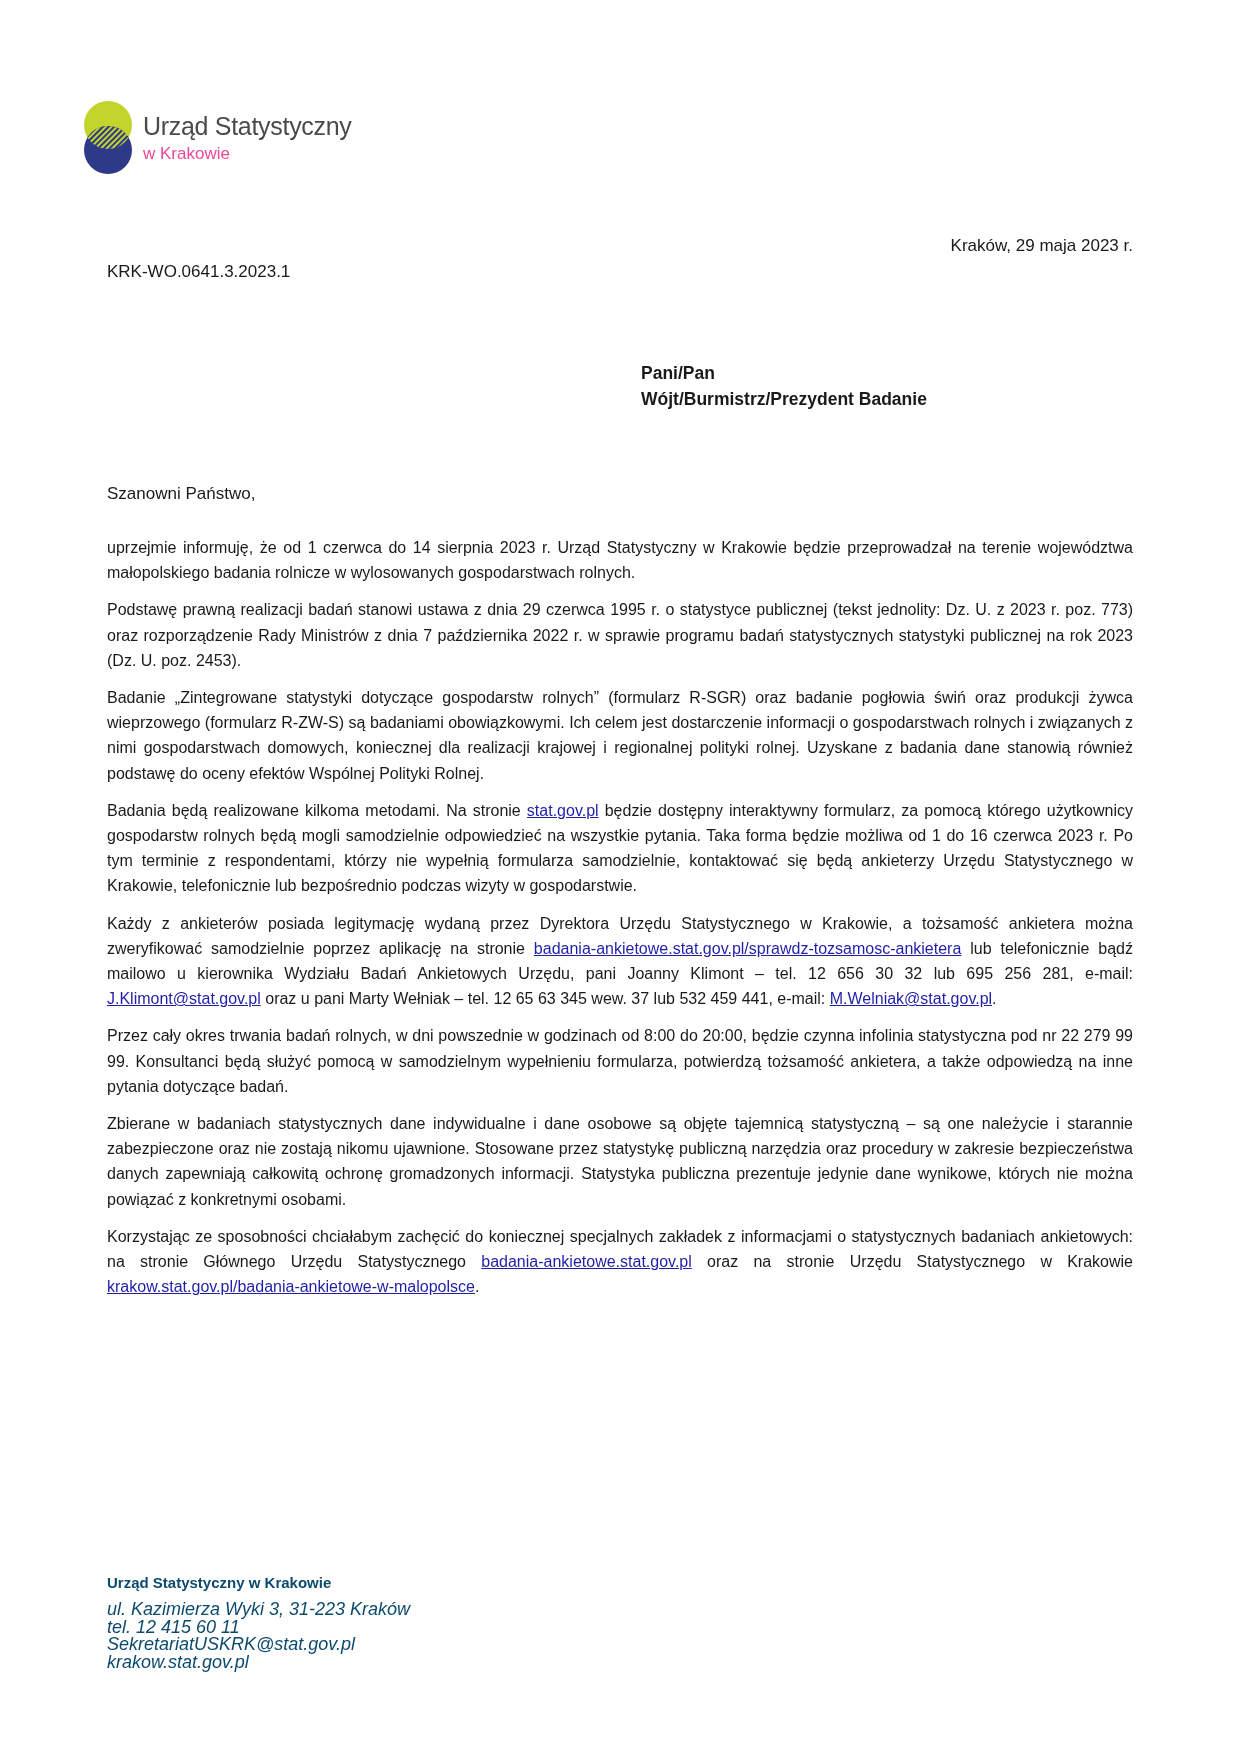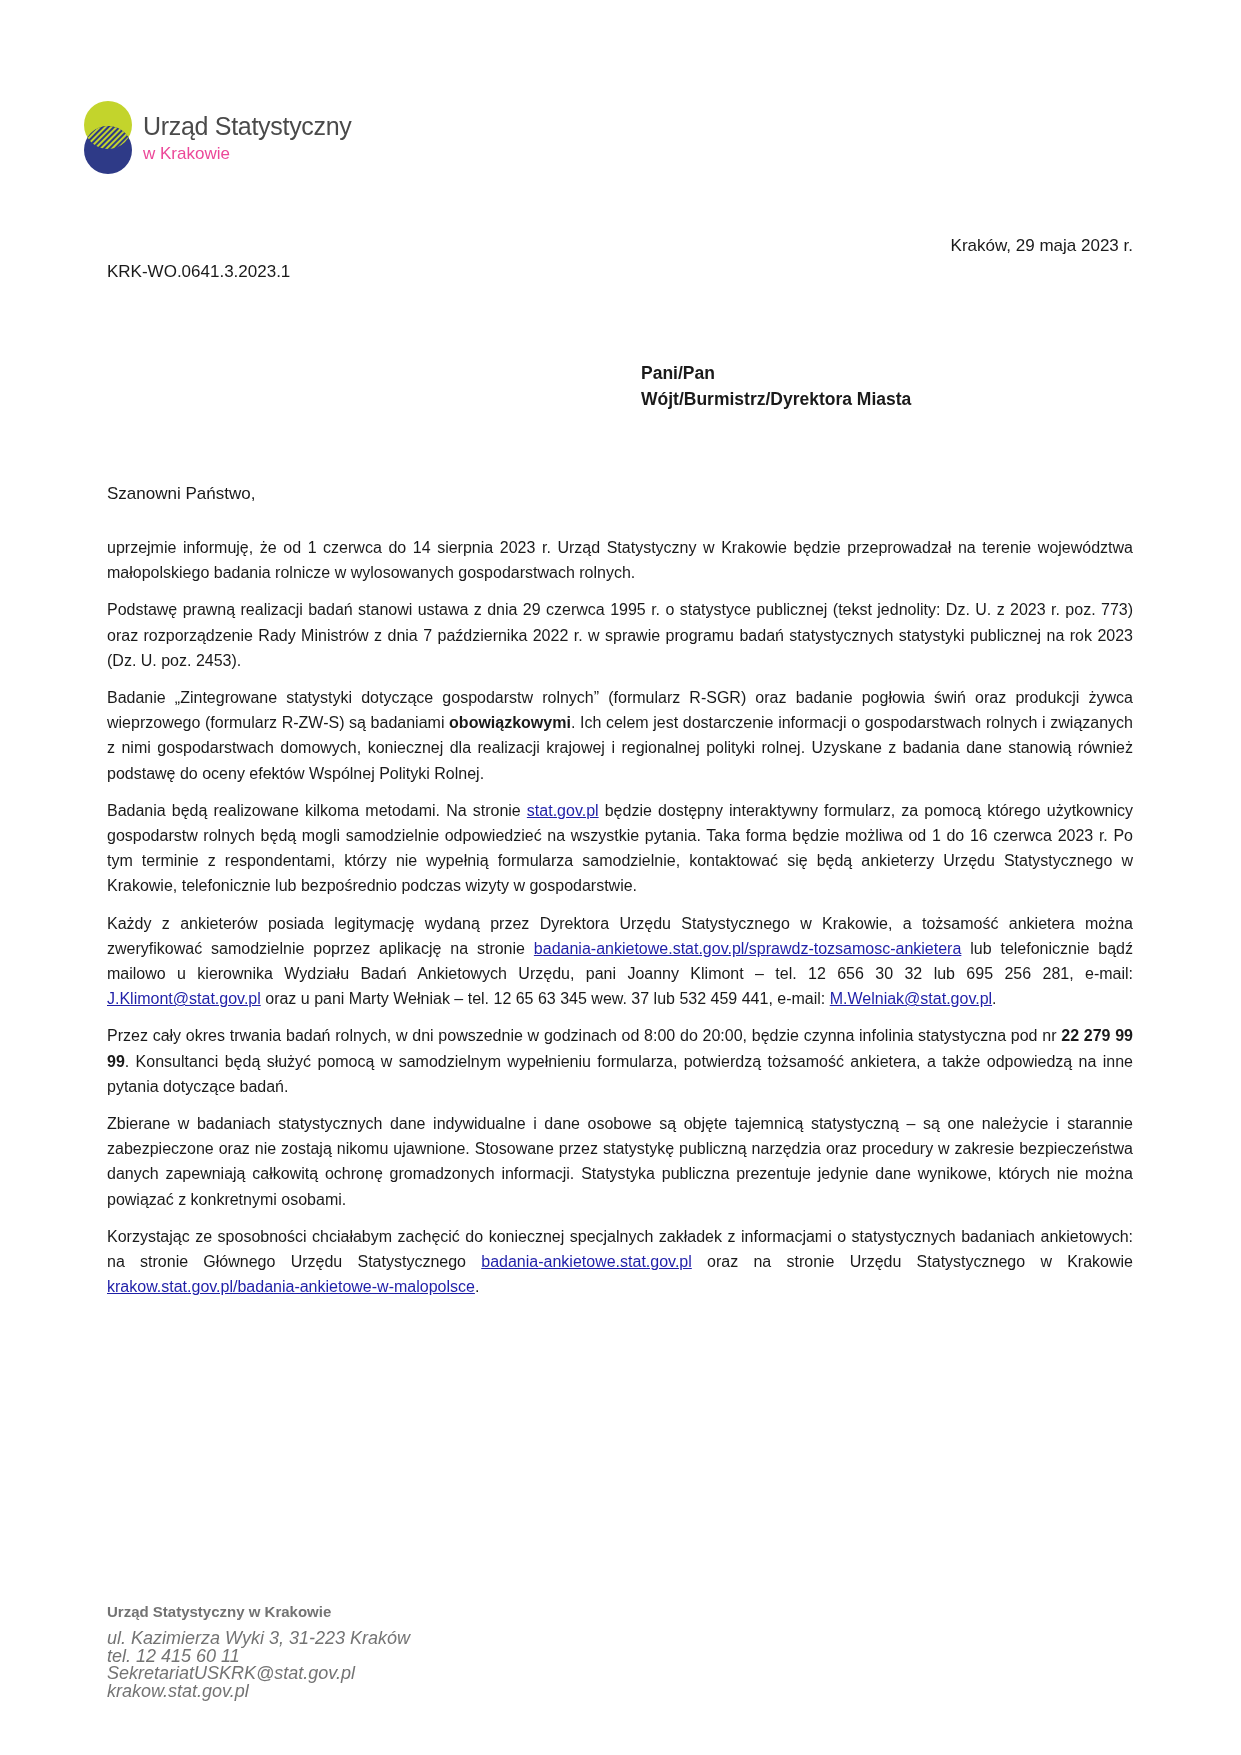--- a/index.html
+++ b/index.html
@@ -10,22 +10,22 @@
   .logo svg { position:absolute; left:0; top:0; }
   .logo-t1 { position:absolute; left:60px; top:12px; font-family:"Liberation Sans",sans-serif; font-size:25px; color:#4a4a4a; letter-spacing:-0.3px; white-space:nowrap; }
   .logo-t2 { position:absolute; left:60px; top:44px; font-family:"Liberation Sans",sans-serif; font-size:17px; color:#ec4899; white-space:nowrap; }
   .ref { left:107px; top:262px; font-size:17px; font-family:Liberation Sans, sans-serif; white-space:nowrap; }
   .date { right:108px; top:236px; font-size:17px; font-family:"Liberation Sans",sans-serif; white-space:nowrap; }
   .addr { left:641px; top:360px; font-family:"Liberation Sans",sans-serif; font-weight:bold; font-size:17.5px; line-height:26px; white-space:nowrap; }
   .salut { left:107px; top:484px; font-size:17px; font-family:"Liberation Sans",sans-serif; }
   .body { left:107px; top:535px; width:1026px; font-family:"Liberation Sans Narrow","Liberation Sans",sans-serif; font-size:16px; line-height:25.2px; }
   .body p { margin:0 0 12px 0; text-align:justify; }
   .body a { color:#1f1fa8; text-decoration:underline; }
-  .body b { font-weight:bold; }
-  .foot { left:107px; top:1574px; font-family:"Liberation Sans",sans-serif; color:#737373;margin-top:29px; }
+  .body b { font-weight:normal; }
+  .foot { left:107px; top:1574px; font-family:"Liberation Sans",sans-serif; color:#0c4a6e; }
   .foot-title { font-weight:bold; font-size:15px; margin-bottom:10px; white-space:nowrap; }
   .foot-line { font-size:18px; line-height:17.5px; white-space:nowrap;font-style:italic; }
 </style>
 </head>
 <body>
 
 <div class="abs logo">
   <svg width="52" height="75" viewBox="0 0 52 75">
     <defs>
       <clipPath id="topc">
@@ -42,21 +42,21 @@
   </svg>
   <div class="logo-t1">Urząd Statystyczny</div>
   <div class="logo-t2">w Krakowie</div>
 </div>
 
 <div class="abs ref">KRK-WO.0641.3.2023.1</div>
 <div class="abs date">Kraków, 29 maja 2023 r.</div>
 
 <div class="abs addr">
   <div>Pani/Pan</div>
-  <div>Wójt/Burmistrz/Dyrektora Miasta</div>
+  <div>Wójt/Burmistrz/Prezydent Badanie</div>
 </div>
 
 <div class="abs salut">Szanowni Państwo,</div>
 
 <div class="abs body">
   <p>uprzejmie informuję, że od 1 czerwca do 14 sierpnia 2023 r. Urząd Statystyczny w Krakowie będzie przeprowadzał na terenie województwa małopolskiego badania rolnicze w wylosowanych gospodarstwach rolnych.</p>
   <p>Podstawę prawną realizacji badań stanowi ustawa z dnia 29 czerwca 1995 r. o statystyce publicznej (tekst jednolity: Dz. U. z 2023 r. poz. 773) oraz rozporządzenie Rady Ministrów z dnia 7 października 2022 r. w sprawie programu badań statystycznych statystyki publicznej na rok 2023 (Dz. U. poz. 2453).</p>
   <p><span>Badanie „Zintegrowane statystyki dotyczące gospodarstw rolnych” (formularz R-SGR) oraz badanie pogłowia świń oraz produkcji żywca wieprzowego (formularz R-ZW-S) są badaniami </span><b>obowiązkowymi</b><span>. Ich celem jest dostarczenie informacji o gospodarstwach rolnych i związanych z nimi gospodarstwach domowych, koniecznej dla realizacji krajowej i regionalnej polityki rolnej. Uzyskane z badania dane stanowią również podstawę do oceny efektów Wspólnej Polityki Rolnej.</span></p>
   <p><span>Badania będą realizowane kilkoma metodami. Na stronie </span><a>stat.gov.pl</a><span> będzie dostępny interaktywny formularz, za pomocą którego użytkownicy gospodarstw rolnych będą mogli samodzielnie odpowiedzieć na wszystkie pytania. Taka forma będzie możliwa od 1 do 16 czerwca 2023 r. Po tym terminie z respondentami, którzy nie wypełnią formularza samodzielnie, kontaktować się będą ankieterzy Urzędu Statystycznego w Krakowie, telefonicznie lub bezpośrednio podczas wizyty w gospodarstwie.</span></p>
   <p><span>Każdy z ankieterów posiada legitymację wydaną przez Dyrektora Urzędu Statystycznego w Krakowie, a tożsamość ankietera można zweryfikować samodzielnie poprzez aplikację na stronie </span><a>badania-ankietowe.stat.gov.pl/sprawdz-tozsamosc-ankietera</a><span> lub telefonicznie bądź mailowo u kierownika Wydziału Badań Ankietowych Urzędu, pani Joanny Klimont – tel. 12 656 30 32 lub 695 256 281, e-mail: </span><a>J.Klimont@stat.gov.pl</a><span> oraz u pani Marty Wełniak – tel. 12 65 63 345 wew. 37 lub 532 459 441, e-mail: </span><a>M.Welniak@stat.gov.pl</a><span>.</span></p>

